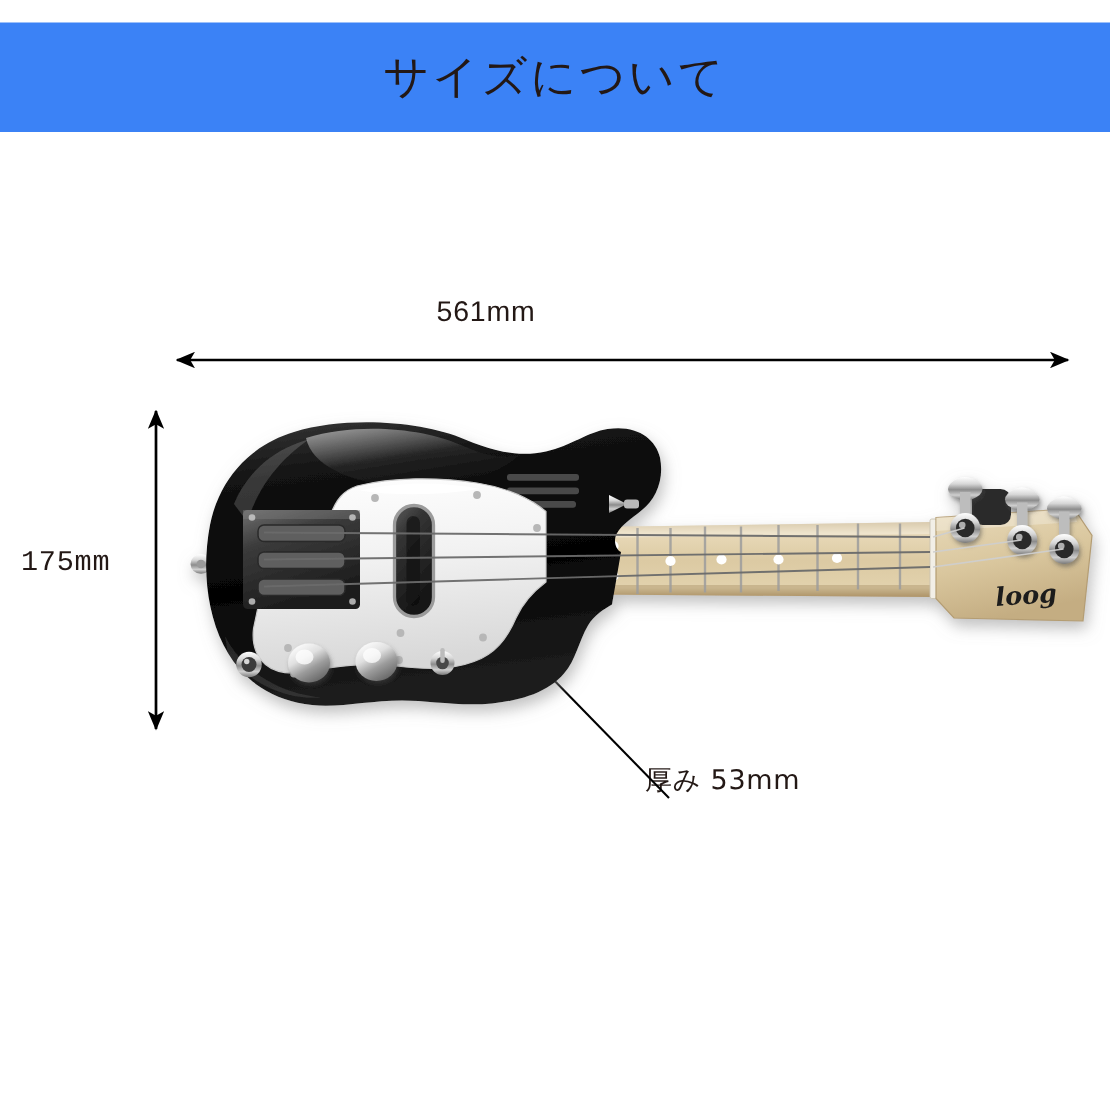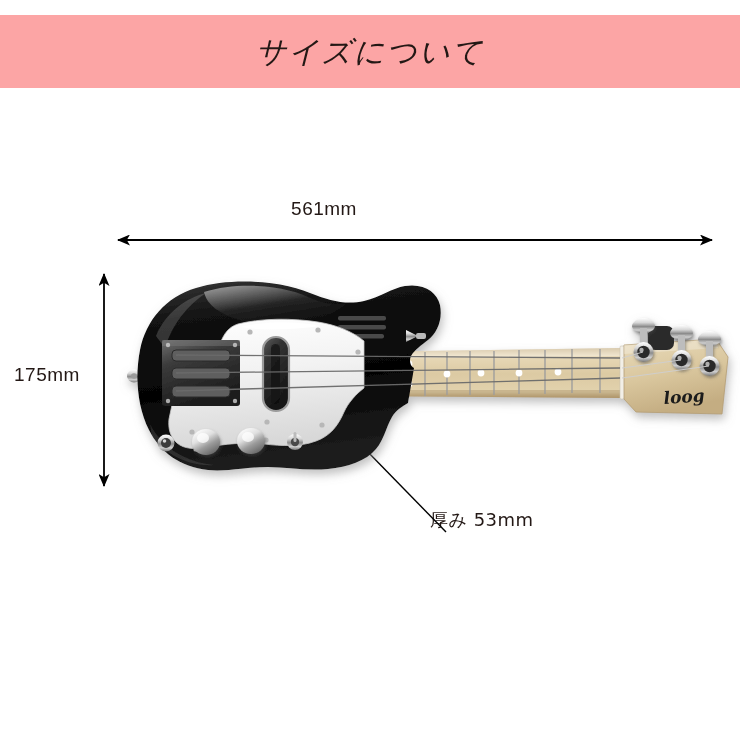--- a/index.html
+++ b/index.html
@@ -16,46 +16,45 @@
     color: #231815;
   }
 
   
   #header-band {
     position: absolute;
     left: 0;
     top: 15px;
     width: 740px;
     height: 73px;
-    background: #fca5a5;
+    background: #3b82f6;
     display: flex;
     align-items: center;
     justify-content: center;
-    font-style: italic;
   }
   #page-title {
     font-size: 30px;
     letter-spacing: 2px;
     color: #231815;
     font-family: "DejaVu Sans", "Liberation Sans", sans-serif;
     font-weight: 400;
     line-height: 1;
   }
 
   
   .measure-label {
     position: absolute;
     font-size: 19px;
     color: #231815;
     letter-spacing: 0.5px;
     white-space: nowrap;
     font-family: "Liberation Sans", sans-serif;
   }
   #label-width  { left: 0; top: 198px; width: 648px; text-align: center; }
-  #label-height { left: 14px; top: 364px; }
+  #label-height { left: 14px; top: 364px; font-family: Liberation Mono, monospace; }
   #label-depth  {
     left: 430px; top: 508px;
     font-family: "DejaVu Sans", "Liberation Sans", sans-serif;
     font-size: 18px;
   }
 
   
   #art { position: absolute; left: 0; top: 0; }
 </style>
 </head>

